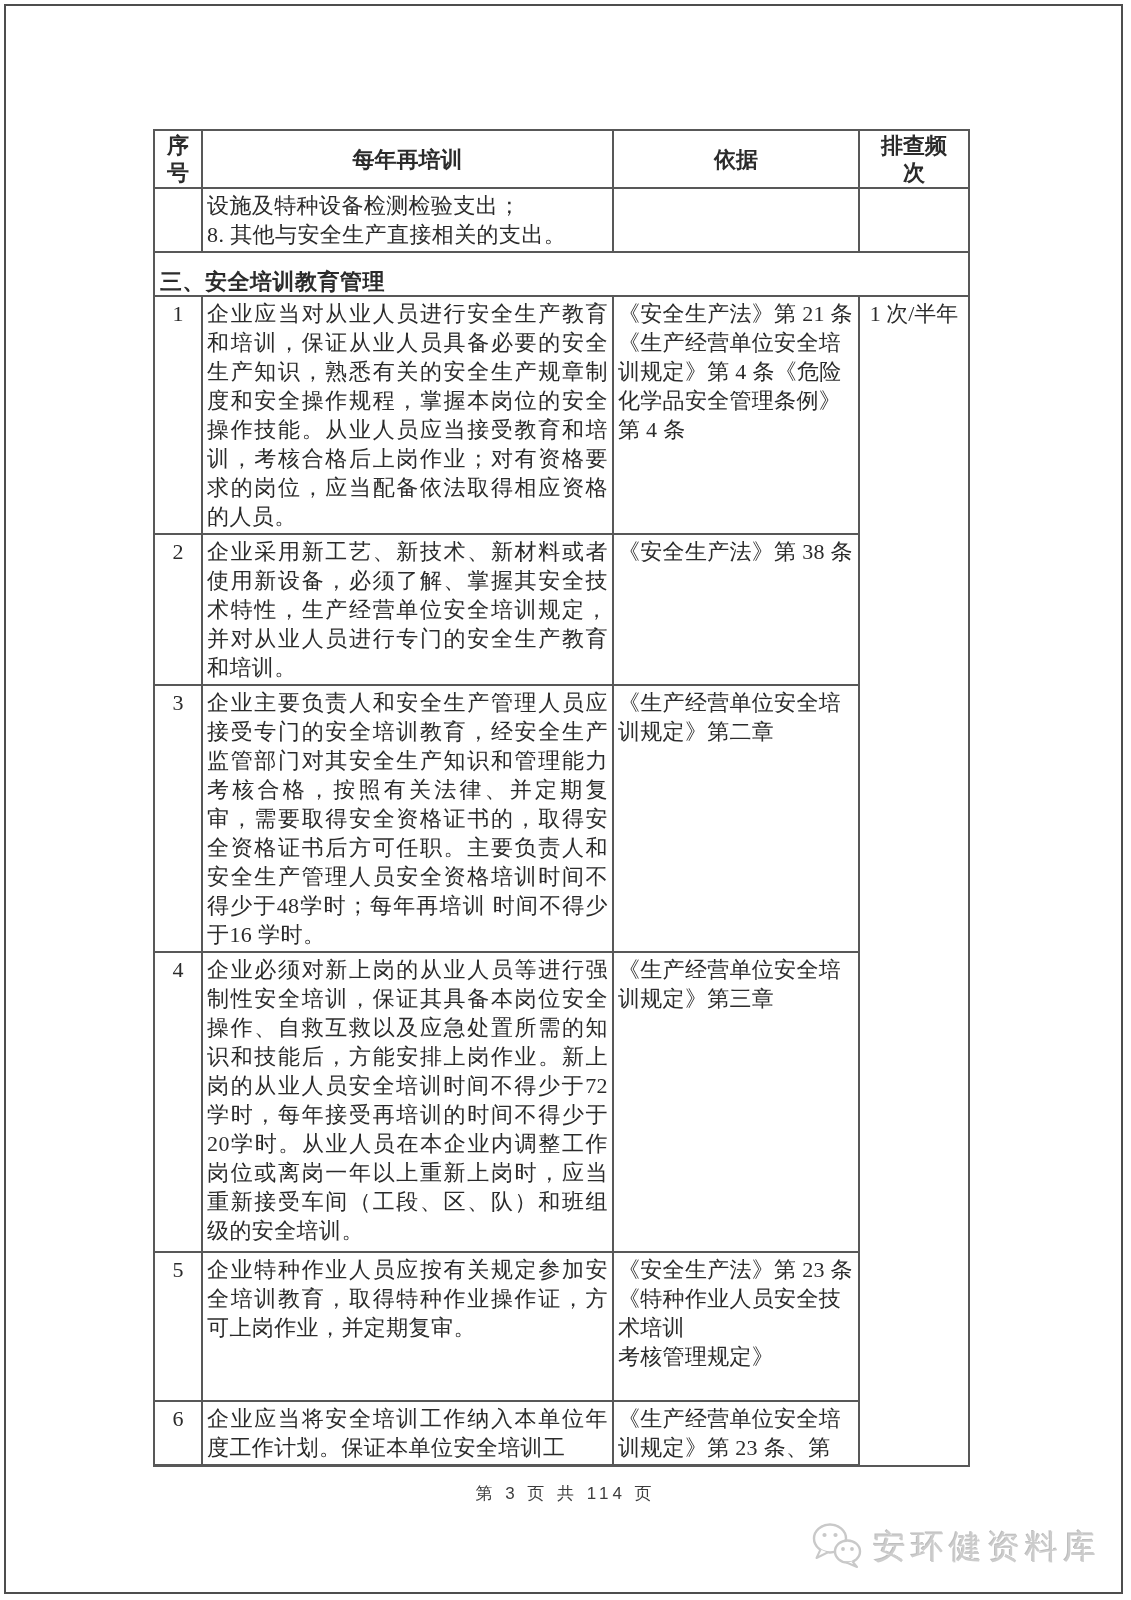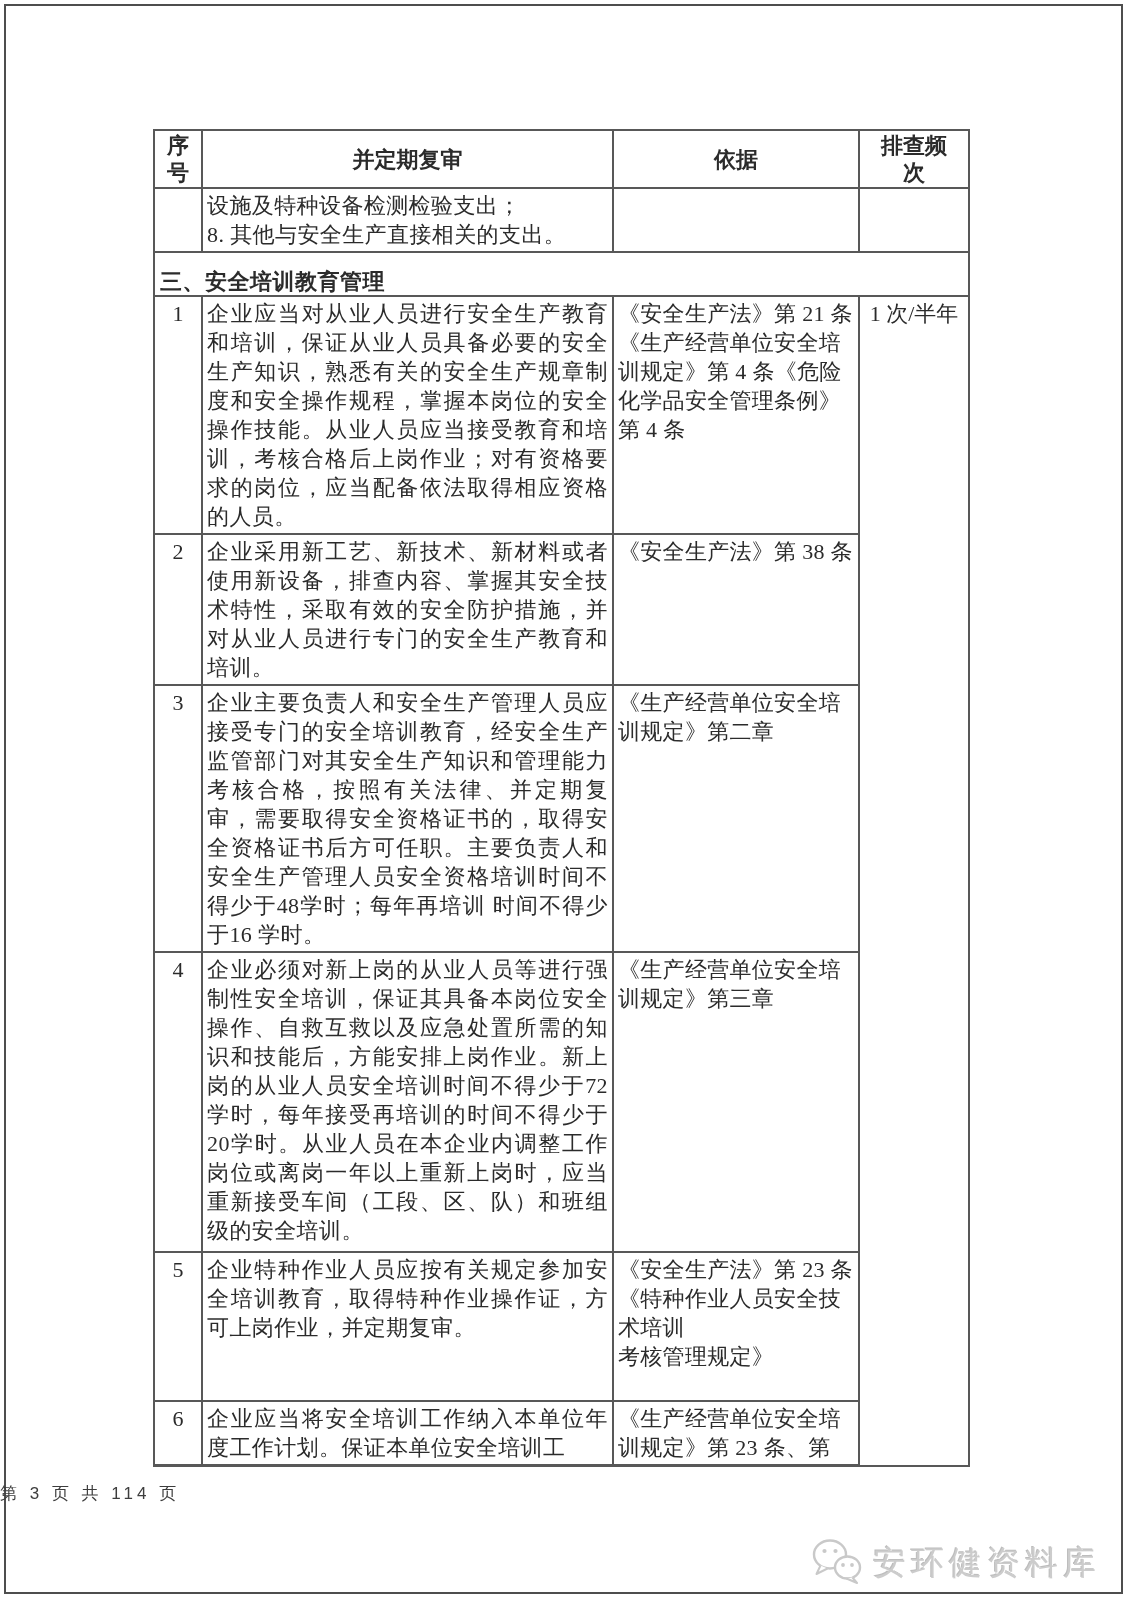--- a/index.html
+++ b/index.html
@@ -14,25 +14,25 @@
        font-size:22px;line-height:29px;padding:2px 4px;white-space:pre-line;}
   td.cell-no{text-align:center;padding:4px 0 2px 0;}
   td.cell-content{text-align:justify;padding:2px 10px 2px 12px;letter-spacing:.4px;}
   td.cell-basis{padding:2px 6px 2px 11px;letter-spacing:.3px;}
   td.cell-freq{padding:4px 7px;text-align:center;}
   tr.header-row td{text-align:center;vertical-align:middle;font-weight:bold;
        line-height:27px;padding:0 2px;}
   tr.section-row td{font-weight:bold;vertical-align:middle;line-height:26px;
        padding:16px 0 0 5px;text-align:left;letter-spacing:.5px;}
   tr:last-child td{border-bottom-width:3px;}
-  .page-footer{position:absolute;top:1482px;left:0;width:100%;
+  .page-footer{position:absolute;top:1482px;left:0;width:100%;text-align:center;
        font-size:17px;letter-spacing:4px;color:#3d3d3d;
        font-family:"Liberation Sans","DejaVu Sans",sans-serif;}
   .watermark{position:absolute;top:1522px;right:30px;display:flex;align-items:center;
-       gap:10px;color:#c9c9c9;margin-top:16px;}
+       gap:10px;color:#c9c9c9;}
   .watermark-text{font-size:33px;letter-spacing:5px;color:#cccccc;
        font-family:"Liberation Sans","DejaVu Sans",sans-serif;
        text-shadow:1px 1px 0 #ffffff,-1px -1px 0 #bdbdbd;}
 </style>
 </head>
 <body>
 
 <div class="page">
   <div class="page-frame"></div>
 
@@ -40,21 +40,21 @@
     <colgroup>
       <col style="width:48px">
       <col style="width:411px">
       <col style="width:246px">
       <col style="width:110px">
     </colgroup>
     <tbody>
       <tr class="header-row" style="height:58px">
         <td>序
 号</td>
-        <td>并定期复审</td>
+        <td>每年再培训</td>
         <td>依据</td>
         <td>排查频
 次</td>
       </tr>
       <tr style="height:61px">
         <td class="cell-no"></td>
         <td class="cell-content">设施及特种设备检测检验支出；
 8. 其他与安全生产直接相关的支出。</td>
         <td class="cell-basis"></td>
         <td class="cell-freq"></td>
@@ -64,21 +64,21 @@
       </tr>
       <tr style="height:238px">
         <td class="cell-no">1</td>
         <td class="cell-content">企业应当对从业人员进行安全生产教育和培训，保证从业人员具备必要的安全生产知识，熟悉有关的安全生产规章制度和安全操作规程，掌握本岗位的安全操作技能。从业人员应当接受教育和培训，考核合格后上岗作业；对有资格要求的岗位，应当配备依法取得相应资格的人员。</td>
         <td class="cell-basis">《安全生产法》第 21 条《生产经营单位安全培训规定》第 4 条《危险化学品安全管理条例》
 第 4 条</td>
         <td class="cell-freq" rowspan="6">1 次/半年</td>
       </tr>
       <tr style="height:149px">
         <td class="cell-no">2</td>
-        <td class="cell-content">企业采用新工艺、新技术、新材料或者使用新设备，排查内容、掌握其安全技术特性，采取有效的安全防护措施，并对从业人员进行专门的安全生产教育和培训。</td>
+        <td class="cell-content">企业采用新工艺、新技术、新材料或者使用新设备，必须了解、掌握其安全技术特性，生产经营单位安全培训规定，并对从业人员进行专门的安全生产教育和培训。</td>
         <td class="cell-basis">《安全生产法》第 38 条</td>
       </tr>
       <tr style="height:264px">
         <td class="cell-no">3</td>
         <td class="cell-content">企业主要负责人和安全生产管理人员应接受专门的安全培训教育，经安全生产监管部门对其安全生产知识和管理能力考核合格，按照有关法律、并定期复审，需要取得安全资格证书的，取得安全资格证书后方可任职。主要负责人和安全生产管理人员安全资格培训时间不得少于48学时；每年再培训 时间不得少于16 学时。</td>
         <td class="cell-basis">《生产经营单位安全培训规定》第二章</td>
       </tr>
       <tr style="height:300px">
         <td class="cell-no">4</td>
         <td class="cell-content">企业必须对新上岗的从业人员等进行强制性安全培训，保证其具备本岗位安全操作、自救互救以及应急处置所需的知识和技能后，方能安排上岗作业。新上岗的从业人员安全培训时间不得少于72学时，每年接受再培训的时间不得少于20学时。从业人员在本企业内调整工作岗位或离岗一年以上重新上岗时，应当重新接受车间（工段、区、队）和班组级的安全培训。</td>

